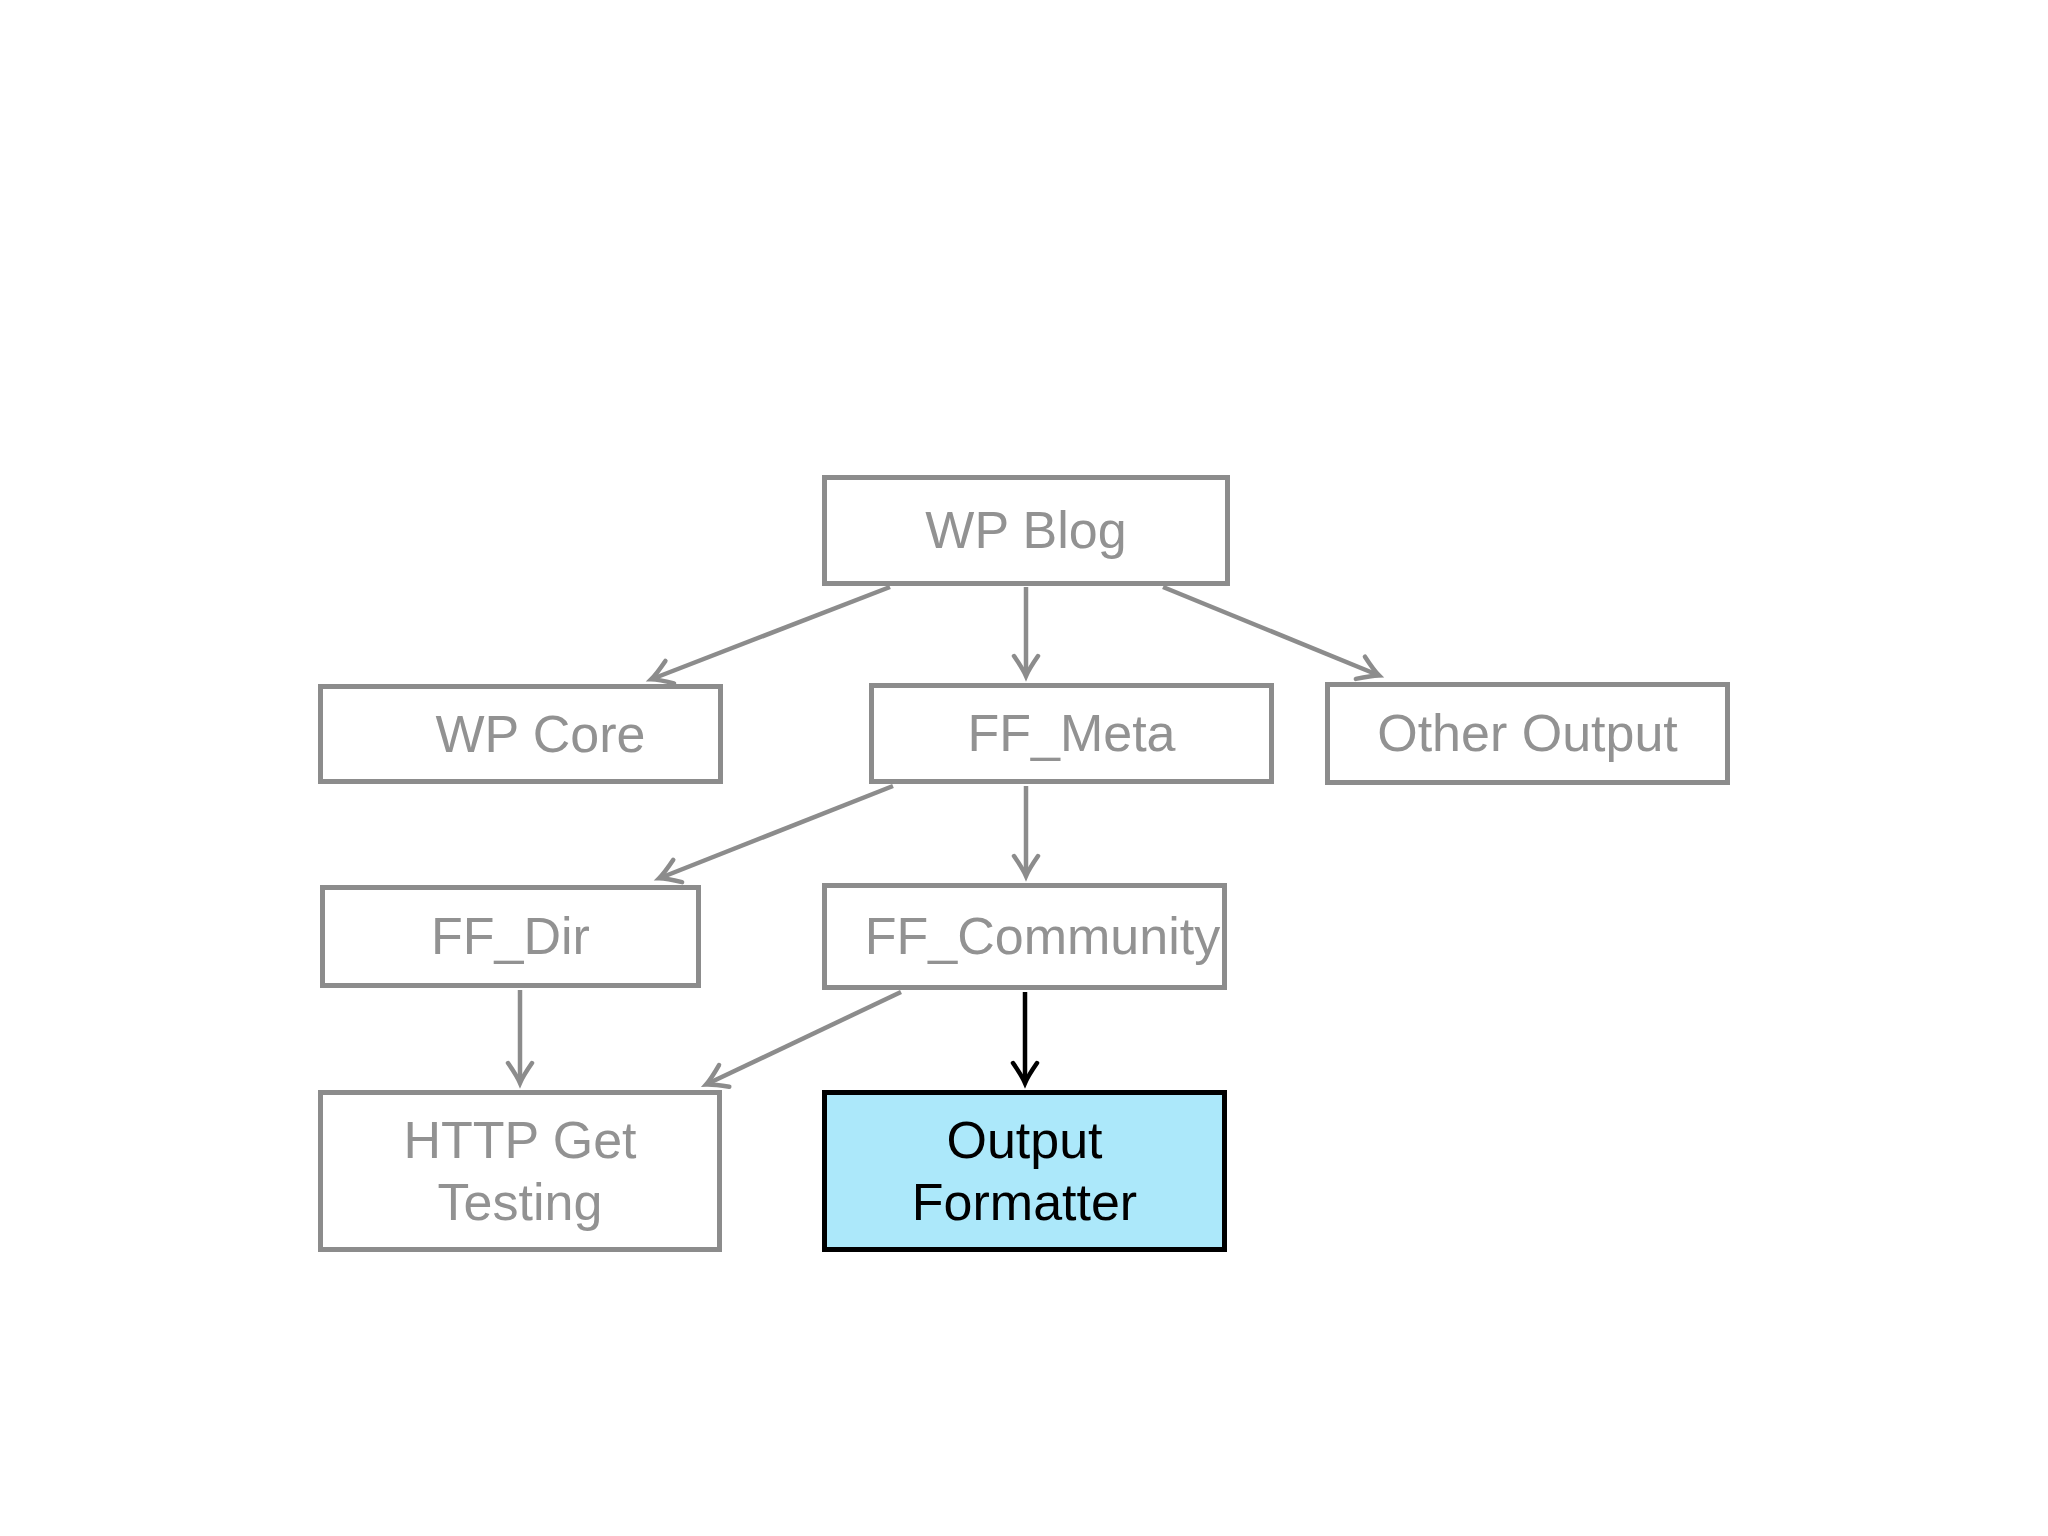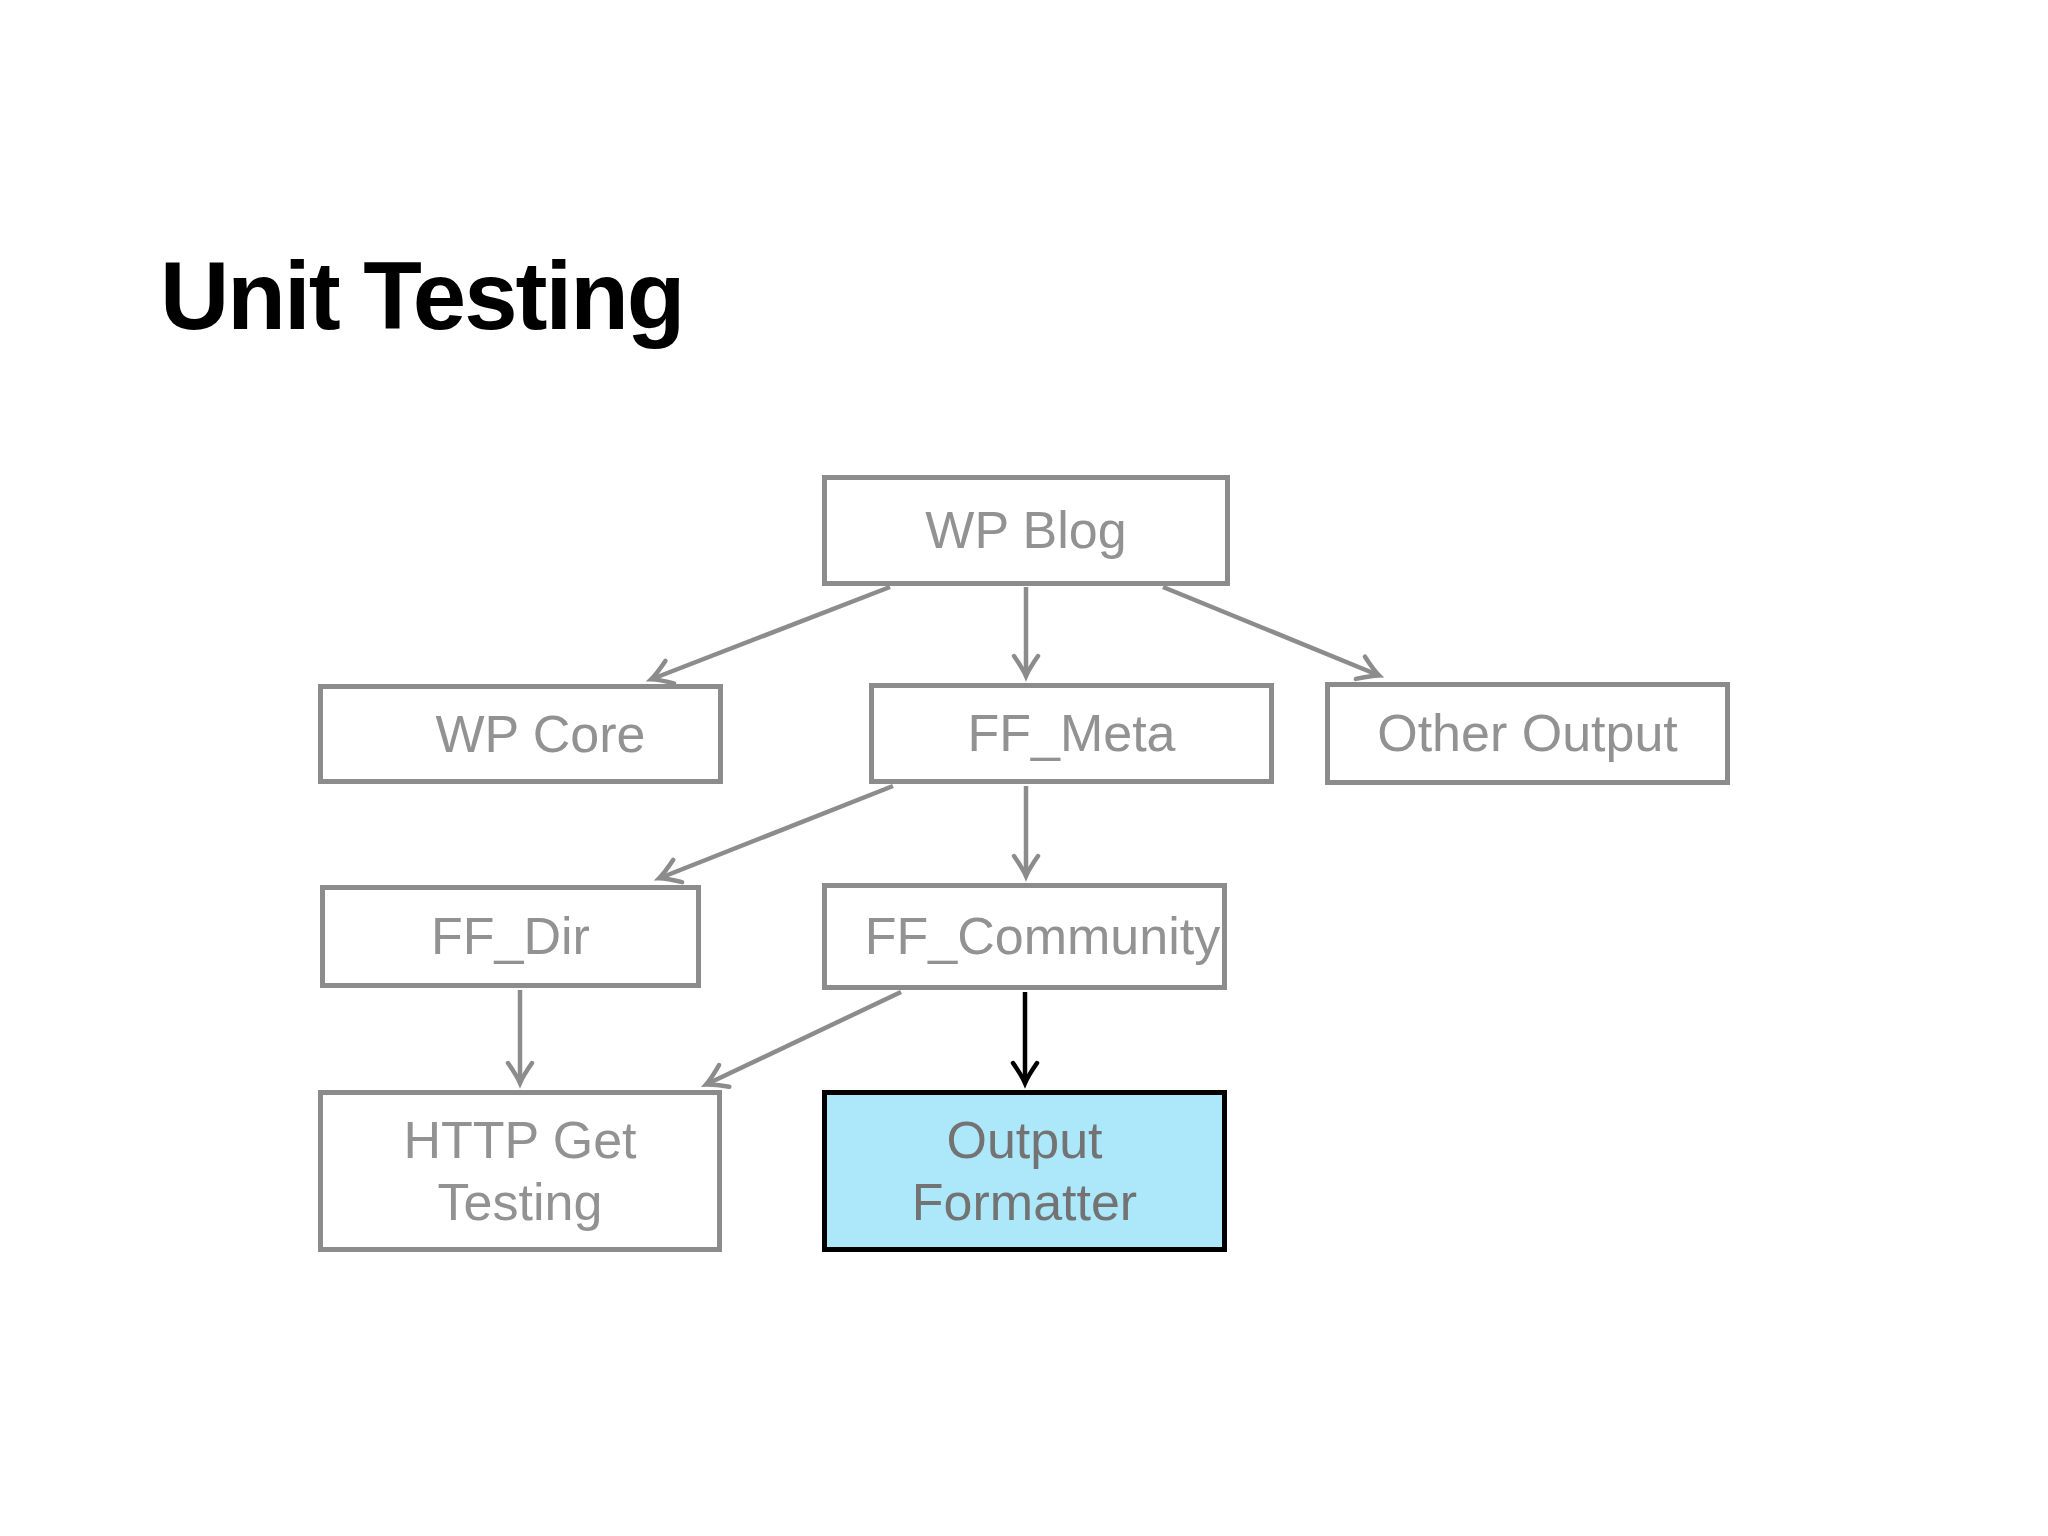--- a/index.html
+++ b/index.html
@@ -44,28 +44,27 @@
     line-height: 1.2;
     display: flex;
     align-items: center;
     justify-content: center;
     text-align: center;
     white-space: pre-line;
   }
   .node.highlight {
     border-color: #000000;
     background: #ace8fa;
-    color: #737373;
+    color: #000000;
   }
 </style>
 </head>
 <body>
 
 <div class="slide">
-  <h1 class="title">Unit Testing</h1>
 
   <svg class="arrows" viewBox="0 0 2048 1536" xmlns="http://www.w3.org/2000/svg">
     <defs>
       <marker id="ah-gray" viewBox="0 0 36 36" refX="28" refY="18" markerWidth="36" markerHeight="36" markerUnits="userSpaceOnUse" orient="auto">
         <path d="M9 6 Q22 15 29 18 Q22 21 9 30" fill="none" stroke="#8c8c8c" stroke-width="4.5" stroke-linecap="round"></path>
       </marker>
       <marker id="ah-black" viewBox="0 0 36 36" refX="28" refY="18" markerWidth="36" markerHeight="36" markerUnits="userSpaceOnUse" orient="auto">
         <path d="M9 6 Q22 15 29 18 Q22 21 9 30" fill="none" stroke="#000000" stroke-width="4.5" stroke-linecap="round"></path>
       </marker>
     </defs>

